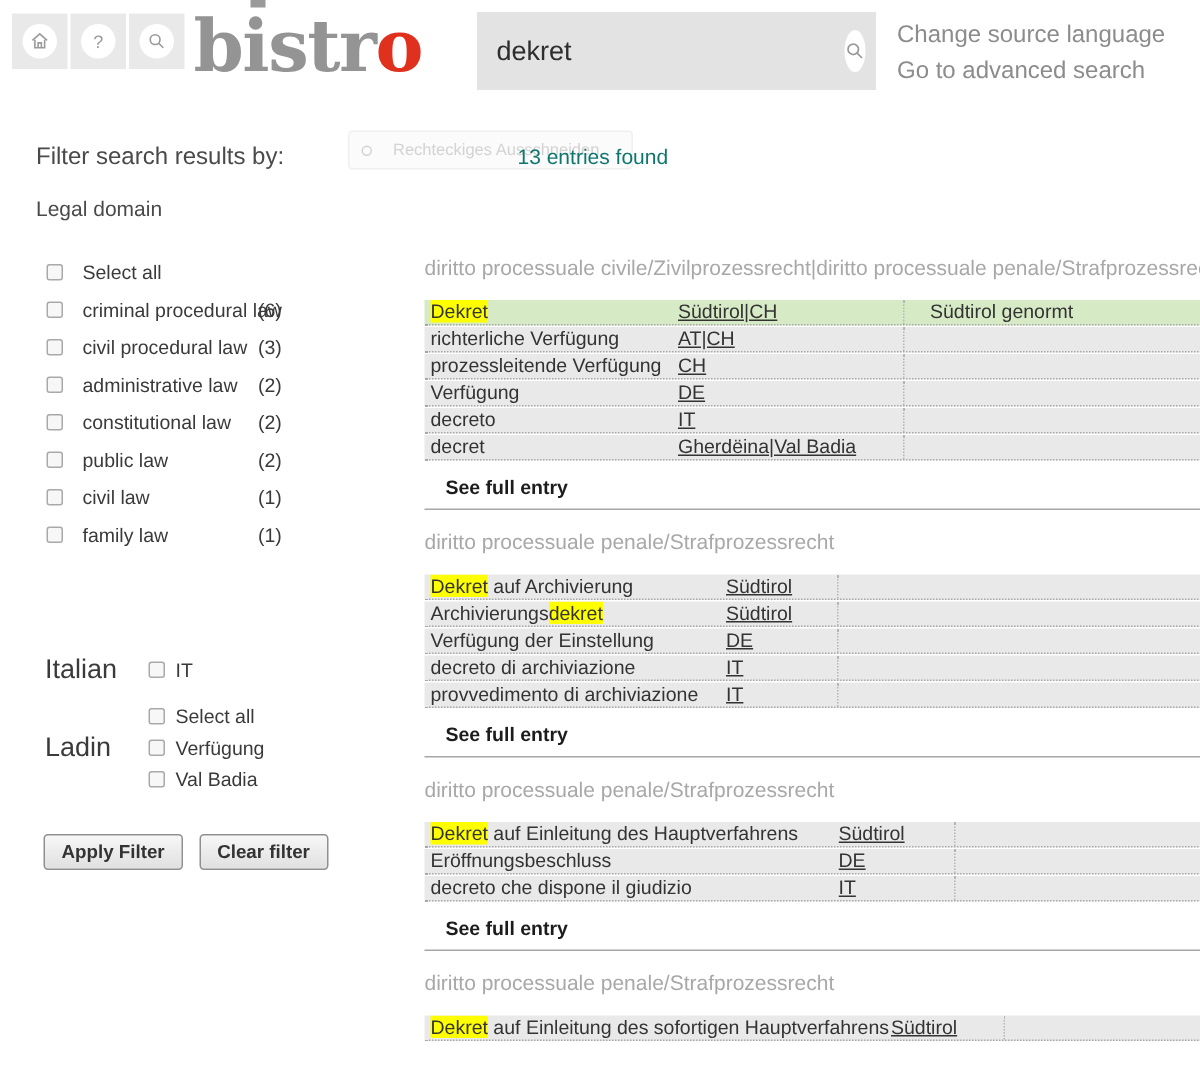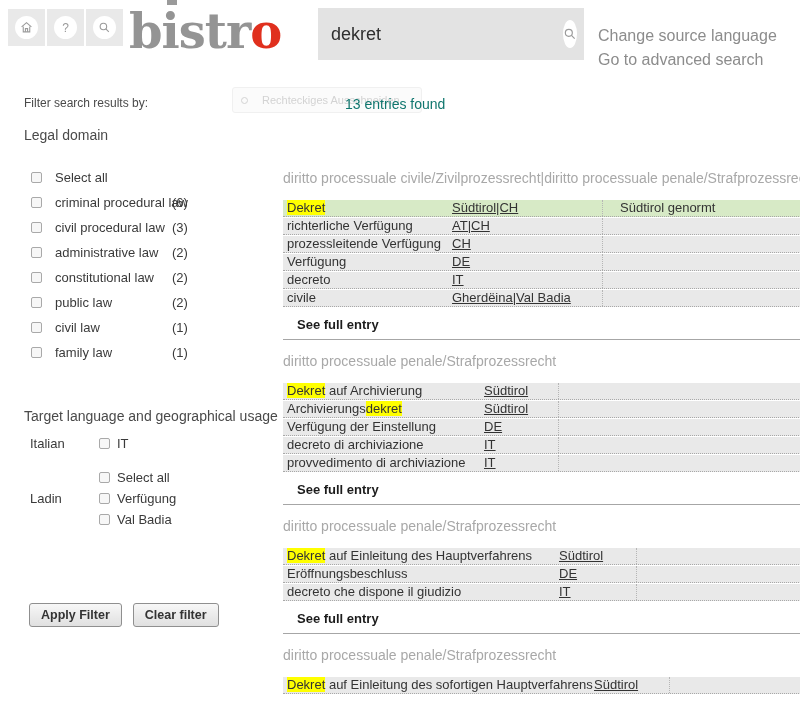--- a/index.html
+++ b/index.html
@@ -22,56 +22,56 @@
 
   .searchbox { position:absolute; left:318px; top:8px; width:266px; height:52px;
                background:#e3e3e3; display:flex; align-items:center; }
   .searchbox input { flex:1; background:transparent; border:none; outline:none;
                      font-family:"Liberation Sans", sans-serif;
                      font-size:18px; color:#2e2e2e; padding-left:13px; }
   .search-go { width:28px; height:28px; border-radius:50%; background:#fff; border:none;
                margin-right:11px; cursor:pointer; display:flex; align-items:center;
                justify-content:center; }
 
-  .hdr-links { position:absolute; left:598px; top:24px; font-size:16px; color:#8c8c8c;
+  .hdr-links { position:absolute; left:598px; top:12px; font-size:16px; color:#8c8c8c;
                line-height:24px; }
   .hdr-links div { cursor:pointer; }
 
   
   .snip { position:absolute; left:232px; top:87px; width:190px; height:26px;
           border:1px solid #f0f0f0; background:#fbfbfb; border-radius:3px;
           display:flex; align-items:center; color:#d3d3d3; font-size:11px; }
   .snip .dot { width:7px; height:7px; border:1px solid #d3d3d3; border-radius:50%;
                margin:0 14px 0 8px; }
   .entries { position:absolute; left:345px; top:96px; font-size:14px; color:#0f766e; }
 
   
   .sidebar { position:absolute; left:24px; top:96px; width:260px; }
-  .sb-title { font-size:12px; color:#4a4a4a; }
+  .sb-title { font-size:16px; color:#4a4a4a; }
   .sb-sub { font-size:14px; color:#4a4a4a; margin-top:17px; }
   .cb-list { margin-top:22px; }
   .cb-item { position:relative; display:flex; align-items:center; height:25px; cursor:pointer; }
   .cbox { width:11px; height:11px; border:1px solid #a9a9a9; background:#f7f7f7;
           border-radius:2px; margin-left:7px; flex:none; cursor:pointer; }
   .cb-label { font-size:13px; color:#3a3a3a; margin-left:13px; white-space:nowrap; }
   .cb-count { position:absolute; left:148px; font-size:13px; color:#3a3a3a; }
 
   .target-title { position:absolute; left:0; top:312px; font-size:14px; color:#4a4a4a; width:260px; }
   .lang-row { position:absolute; left:6px; display:flex; align-items:center; }
-  .lang-name { font-size:13px; color:#3a3a3a; width:69px; }
+  .lang-name { font-size:18px; color:#3a3a3a; width:69px; }
   .lang-opt { display:flex; align-items:center; cursor:pointer; }
   .lang-opt .cbox { margin-left:0; }
   .lang-opt .cb-label { margin-left:7px; }
   .ladin-opts { position:absolute; left:75px; top:0; }
   .ladin-opts .lang-opt { height:21px; }
 
   .filter-btns { position:absolute; left:5px; top:460px; display:flex; gap:11px; }
   .fbtn { background:linear-gradient(#f7f7f7,#e0e0e0); border:1px solid #8f8f8f;
           border-radius:3px; font-family:"Liberation Sans", sans-serif;
-          font-size:12.5px; font-weight:600; color:#333; padding:4px 11px; cursor:pointer;margin-top:47px; }
+          font-size:12.5px; font-weight:600; color:#333; padding:4px 11px; cursor:pointer; }
 
   
   .results { position:absolute; left:283px; top:170px; width:532px; }
   .card-heading { font-size:14px; color:#a8a8a8; height:18px; margin-bottom:12px;
                   white-space:nowrap; }
   .trow { display:flex; background:#e9e9e9; height:17px;
           border-bottom:1px dotted #a8a8a8; margin-bottom:1px;
           font-size:13px; line-height:16px; color:#333; }
   .trow.green { background:#d7eac6; }
   .trow span { white-space:nowrap; overflow:hidden; }
@@ -178,21 +178,20 @@
       <span class="cb-label">civil law</span>
       <span class="cb-count">(1)</span>
     </div>
     <div class="cb-item">
       <span class="cbox"></span>
       <span class="cb-label">family law</span>
       <span class="cb-count">(1)</span>
     </div>
   </div>
 
-  <div class="target-title">Target language and geographical usage</div>
 
   <div class="lang-row" style="top:340px;">
     <span class="lang-name">Italian</span>
     <span class="lang-opt">
       <span class="cbox"></span>
       <span class="cb-label">IT</span>
     </span>
   </div>
 
   <div class="lang-row" style="top:371px; align-items:center;">
@@ -242,21 +241,21 @@
       <span class="c1"><span>Verfügung</span><span class="hl"></span><span></span></span>
       <span class="c2">DE</span>
       <span class="c3"></span>
     </div>
     <div class="trow">
       <span class="c1"><span>decreto</span><span class="hl"></span><span></span></span>
       <span class="c2">IT</span>
       <span class="c3"></span>
     </div>
     <div class="trow">
-      <span class="c1"><span>civile</span><span class="hl"></span><span></span></span>
+      <span class="c1"><span>decret</span><span class="hl"></span><span></span></span>
       <span class="c2">Gherdëina|Val Badia</span>
       <span class="c3"></span>
     </div>
     <div class="see-full"><span>See full entry</span></div>
   </div>
 
   <div class="card cardB">
     <div class="card-heading">diritto processuale penale/Strafprozessrecht</div>
     <div class="trow">
       <span class="c1"><span></span><span class="hl">Dekret</span><span> auf Archivierung</span></span>

